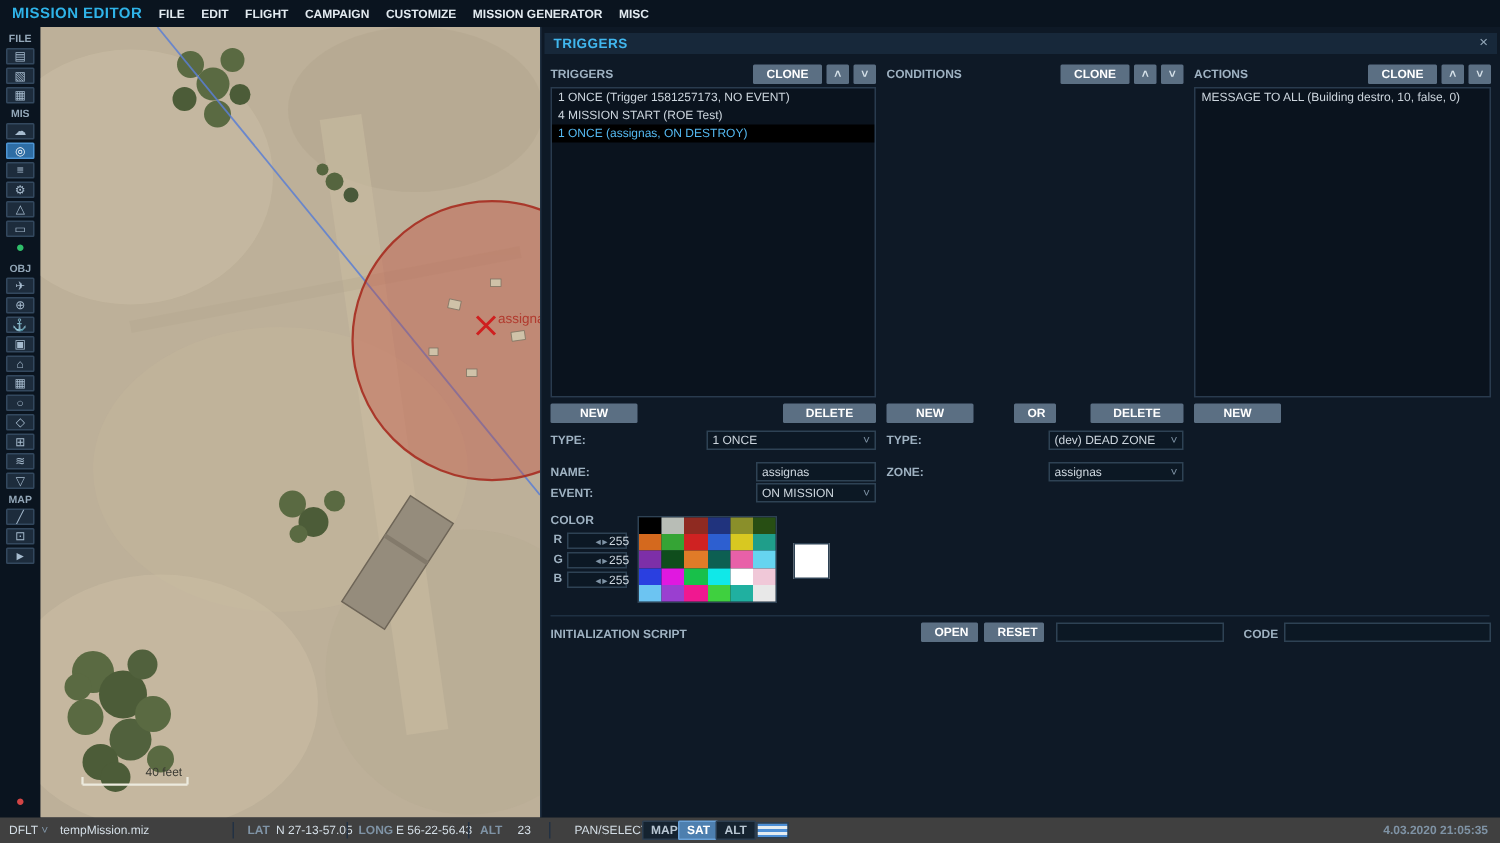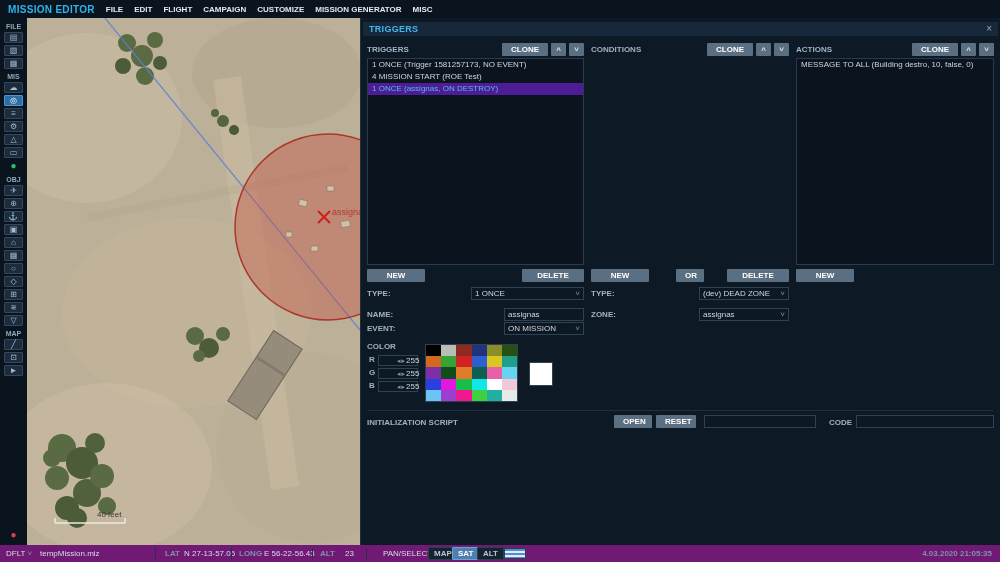--- a/index.html
+++ b/index.html
@@ -29,39 +29,39 @@
   .col1{left:6px;width:217px;}
   .col2{left:230px;width:198px;}
   .col3{left:435px;width:198px;}
   .col-header{position:absolute;top:0;left:0;right:0;height:14px;display:flex;align-items:center;}
   .col-title{color:#9fb2c2;font-size:8px;font-weight:bold;}
   .hdr-btns{margin-left:auto;display:flex;gap:3px;}
   .btn{background:#5b6f83;color:#fff;font-weight:bold;font-size:8px;font-family:"Liberation Sans",sans-serif;border:none;height:13px;padding:0 9px;border-radius:1px;cursor:pointer;line-height:13px;text-align:center;}
   .btn-sq{width:15px;padding:0;color:#d7e2ea;}
   .listbox{position:absolute;top:16px;left:0;right:0;height:207px;background:#0a131e;border:1px solid #293b4e;overflow:hidden;}
   .list-row{height:12px;line-height:12px;padding:0 4px;font-size:8px;color:#cdd6de;white-space:nowrap;overflow:hidden;cursor:pointer;}
-  .list-row.selected{background:#4c1d95;color:#54b8f0;}
+  .list-row.selected{background:#000000;color:#54b8f0;}
   .list-row.blue{color:#4aa0e8;}
   .abs{position:absolute;}
   .field-row{display:flex;justify-content:space-between;align-items:center;height:13px;}
   .flabel{color:#9fb2c2;font-size:8px;font-weight:bold;}
   .dropdown{background:#0c1824;border:1px solid #2e4254;height:13px;display:flex;align-items:center;font-size:8px;color:#cdd6de;padding:0 3px;cursor:pointer;}
   .dd-caret{margin-left:auto;color:#7f93a5;font-size:8px;}
   .text-input{background:#0c1824;border:1px solid #2e4254;height:13px;font-size:8px;color:#cdd6de;padding:0 3px;font-family:"Liberation Sans",sans-serif;}
   .stepper{position:absolute;left:11px;width:40px;height:11px;background:#0c1824;border:1px solid #2e4254;display:flex;align-items:center;font-size:7px;color:#cdd6de;padding:0 18px;}
   .st-ar{color:#7f93a5;cursor:pointer;margin-right:1px;}
   .st-val{margin-left:auto;font-size:8px;}
   .rgb-label{position:absolute;left:2px;color:#9fb2c2;font-size:8px;font-weight:bold;}
   .palette{position:absolute;left:58px;top:302px;width:93px;height:58px;display:grid;grid-template-columns:repeat(6,1fr);grid-template-rows:repeat(5,1fr);border:1px solid #2e4254;}
   .swatch{width:100%;height:100%;cursor:pointer;}
   .color-preview{position:absolute;left:162px;top:320px;width:24px;height:24px;border:1px solid #2e4254;}
   .init-divider{position:absolute;left:6px;right:7px;top:392px;border-top:1px solid #1e3042;}
   .init-row{position:absolute;left:6px;right:7px;top:397px;height:14px;}
   
-  .statusbar{position:absolute;left:0;right:0;bottom:0;height:17px;background:#701a75;font-size:8px;}
+  .statusbar{position:absolute;left:0;right:0;bottom:0;height:17px;background:#404040;font-size:8px;}
   .statusbar .abs{top:4px;}
   .sb-label{color:#7f93a5;font-weight:bold;}
   .sb-value{color:#d4dee6;}
   .sep{position:absolute;top:3px;width:1px;height:11px;background:#223143;}
   .sbtn{position:absolute;top:2px;height:13px;line-height:12px;padding:0 5px;font-size:8px;font-weight:bold;background:#152330;color:#b8c6d2;border:1px solid #2c3e50;border-radius:1px;cursor:pointer;}
   .sbtn.active{background:#4d7faf;border-color:#6aa2d8;color:#fff;}
   .stripes{position:absolute;top:3px;left:504px;width:22px;height:11px;border:1px solid #2c3e50;background:repeating-linear-gradient(180deg,#4d8fd6 0 2px,#e4ecf2 2px 4px);cursor:pointer;}
 </style>
 </head>
 <body>

